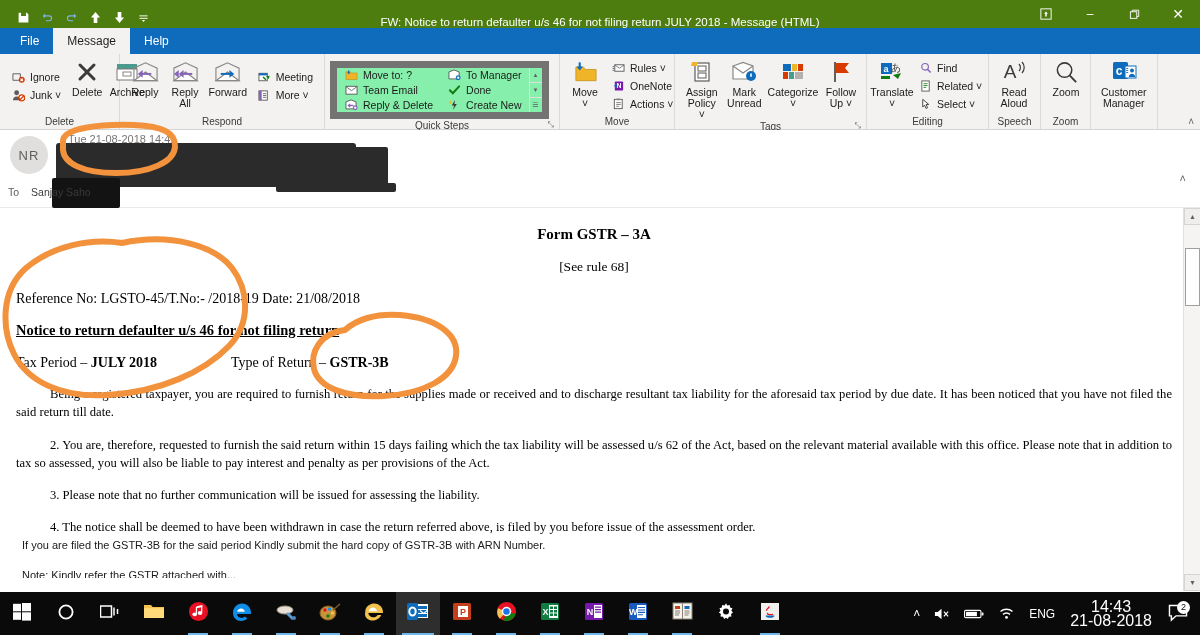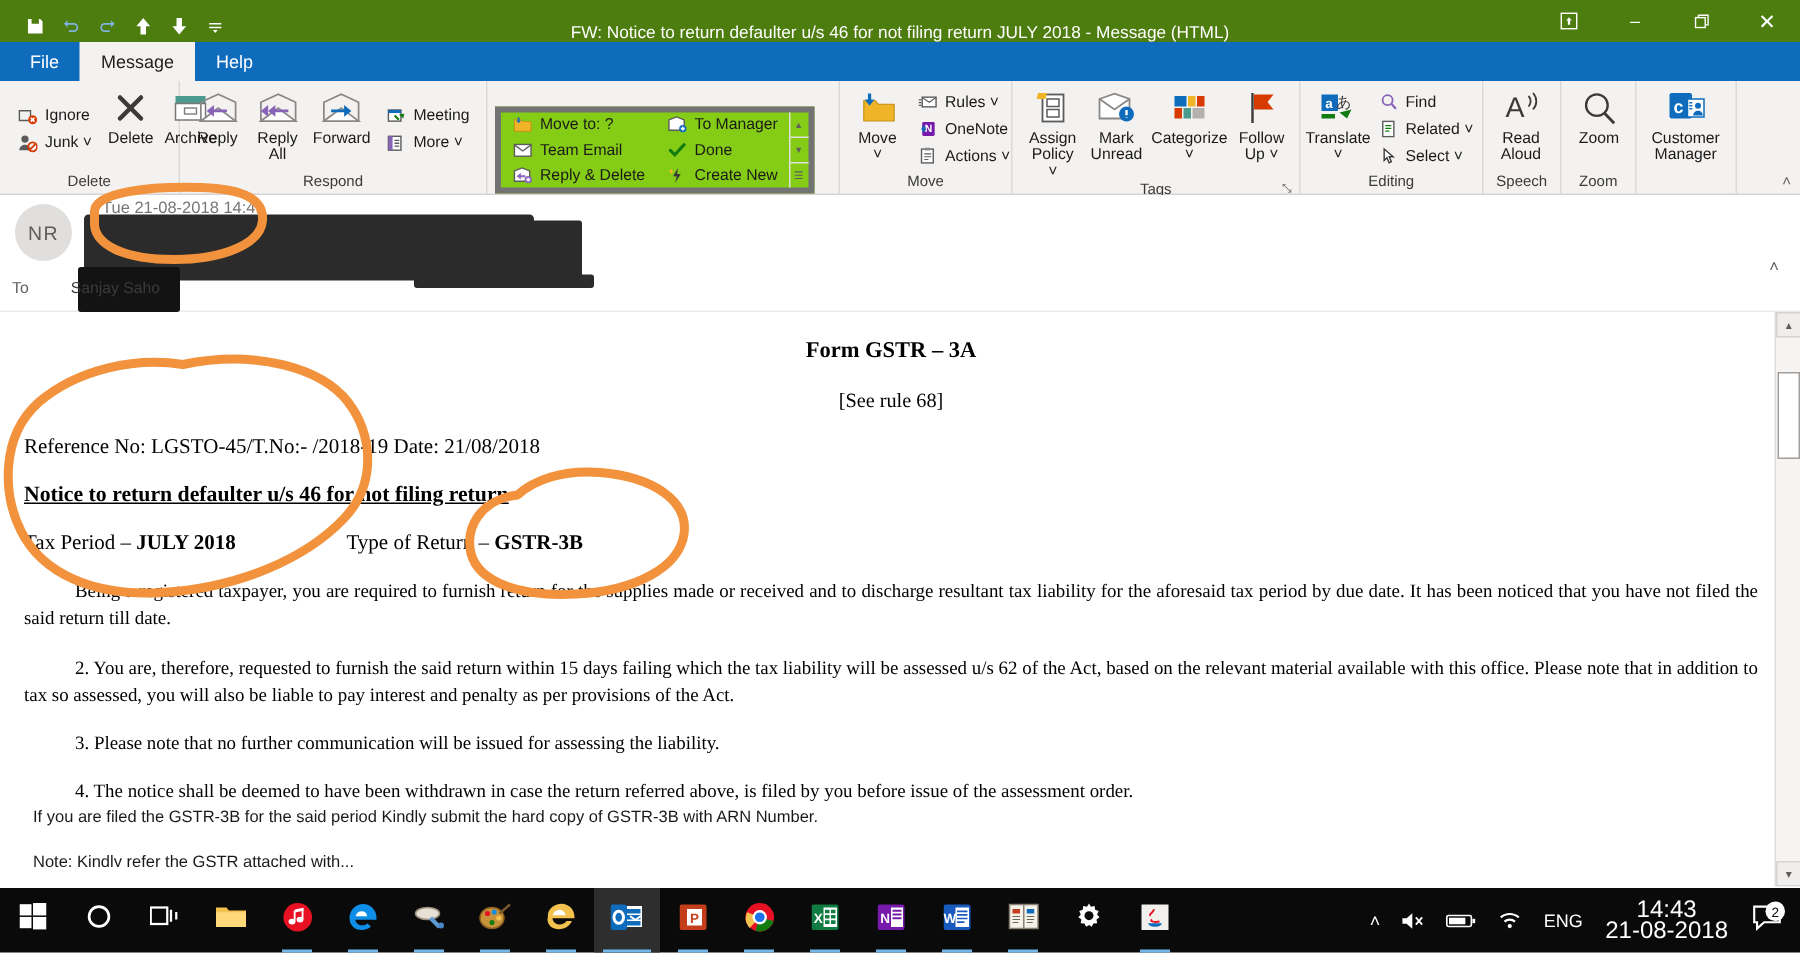--- a/index.html
+++ b/index.html
@@ -71,21 +71,21 @@
   }
   .bigbtn .ic { height:30px; display:flex; align-items:center; justify-content:center; }
   .bigbtn .lbl { white-space:pre-line; }
 
   .smallcol { display:flex; flex-direction:column; justify-content:center; height:58px; padding:0 3px; }
   .smallbtn { display:flex; align-items:center; gap:4px; height:18px; font-size:10.5px; white-space:nowrap; padding:0 3px; }
   .smallbtn .ic { width:15px; display:flex; align-items:center; justify-content:center; }
 
   
   .qs-gallery {
-    border:4px solid #737373; background:#84cc16; display:flex; height:58px; margin-top:14px;
+    border:7px solid #737373; background:#86efac; display:flex; height:58px; margin-top:4px;
   }
   .qs-col { display:flex; flex-direction:column; justify-content:center; padding:0 4px; }
   .qs-scroll { width:13px; border-left:1px solid #e1dfdd; display:flex; flex-direction:column; }
   .qs-scroll div { flex:1; display:flex; align-items:center; justify-content:center; font-size:7px; color:#605e5c; border-bottom:1px solid #e1dfdd; }
   .qs-scroll div:last-child { border-bottom:none; }
 
   #ribbon-collapse { position:absolute; right:6px; bottom:2px; font-size:10px; color:#605e5c; }
 
   
   #msghdr {
@@ -103,21 +103,21 @@
     border-radius:2px;
   }
   #redact-sender:before {
     content:""; position:absolute; left:0px; top:-4px; width:300px; height:10px;
     background:#2b2b2b; border-radius:3px;
   }
   #redact-sender:after {
     content:""; position:absolute; left:220px; top:36px; width:120px; height:9px;
     background:#2b2b2b; border-radius:2px;
   }
-  #to-row { position:absolute; left:8px; top:56px; font-size:10.5px; color:#605e5c; display:flex; gap:28px; }
+  #to-row { position:absolute; left:8px; top:56px; font-size:10.5px; color:#605e5c; display:flex; gap:12px; }
   #to-name { color:#3b3a39; }
   #redact-to { position:absolute; left:52px; top:48px; width:68px; height:30px; background:#131313; border-radius:2px; }
   #hdr-chevron { position:absolute; right:14px; top:42px; font-size:11px; color:#605e5c; }
 
   
   #bodywrap { position:relative; height:383px; background:#ffffff; overflow:hidden; }
   #doc { padding:10px 28px 0 16px; color:#000000; }
 
   .doc-center { text-align:center; font-family:"Liberation Serif", serif; }
   #form-title { font-size:15px; font-weight:bold; margin:8px 0 0 0; }

